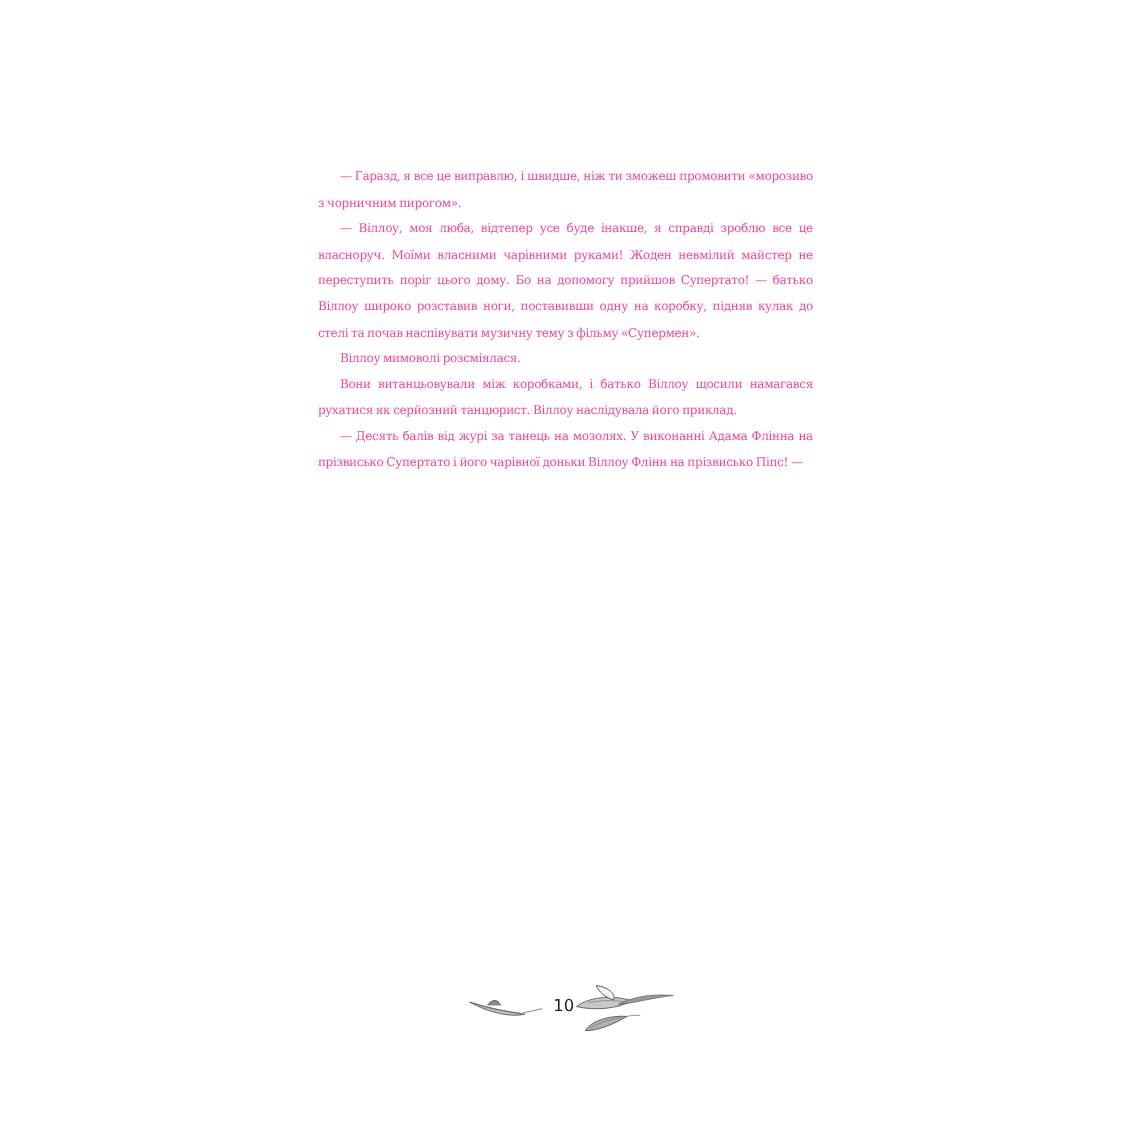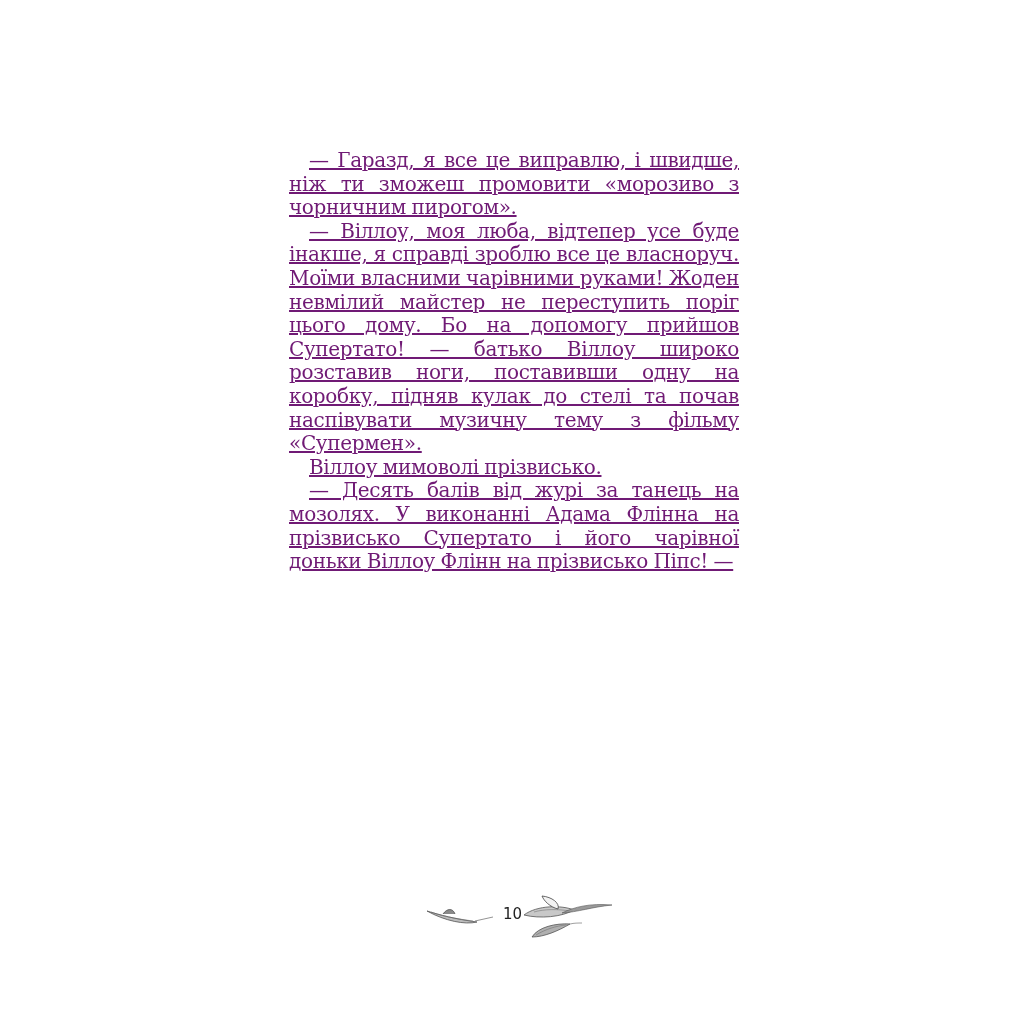--- a/index.html
+++ b/index.html
@@ -19,26 +19,25 @@
       width: 1024px;
       height: 1024px;
       background: #ffffff;
     }
     .text-block {
       position: absolute;
       left: 289px;
       top: 149px;
       width: 450px;
       font-family: "DejaVu Serif", "Liberation Serif", serif;
-      font-size: 20px;
+      font-size: 11px;
       line-height: 23.6px;
-      color: #701a75;
+      color: #ec4899;
       letter-spacing: -0.35px;
       word-spacing: -0.5px;
-      text-decoration: underline;
     }
     .text-block p {
       margin: 0;
       text-indent: 20px;
       text-align: justify;
       text-align-last: left;
     }
     .footer {
       position: absolute;
       left: 0;
@@ -69,21 +68,22 @@
       height: 50px;
     }
   </style>
 </head>
 <body>
 
 <div class="page">
   <div class="text-block">
     <p>— Гаразд, я все це виправлю, і швидше, ніж ти зможеш промовити «морозиво з чорничним пирогом».</p>
     <p>— Віллоу, моя люба, відтепер усе буде інакше, я справді зроблю все це власноруч. Моїми власними чарівними руками! Жоден невмілий майстер не переступить поріг цього дому. Бо на допомогу прийшов Супертато! — батько Віллоу широко розставив ноги, поставивши одну на коробку, підняв кулак до стелі та почав наспівувати музичну тему з фільму «Супермен».</p>
-    <p>Віллоу мимоволі прізвисько.</p>
+    <p>Віллоу мимоволі розсміялася.</p>
+    <p>Вони витанцьовували між коробками, і батько Віллоу щосили намагався рухатися як серйозний танцюрист. Віллоу наслідувала його приклад.</p>
     <p>— Десять балів від журі за танець на мозолях. У виконанні Адама Флінна на прізвисько Супертато і його чарівної доньки Віллоу Флінн на прізвисько Піпс! —</p>
   </div>
 
   <div class="footer">
     <svg class="leaf-left" viewBox="0 0 70 22">
       <path d="M2 6 C 15 10, 30 14, 52 17 C 40 20, 20 16, 2 6 Z" fill="#bdbdbd" stroke="#555" stroke-width="0.8"></path>
       <path d="M18 9 C 22 3, 28 3, 30 9" fill="#8a8a8a" stroke="#444" stroke-width="0.7"></path>
       <path d="M50 16 C 56 15, 62 13, 68 12" fill="none" stroke="#777" stroke-width="0.8"></path>
       <path d="M6 7 C 20 12, 34 14, 48 16" fill="none" stroke="#666" stroke-width="0.5"></path>
     </svg>

